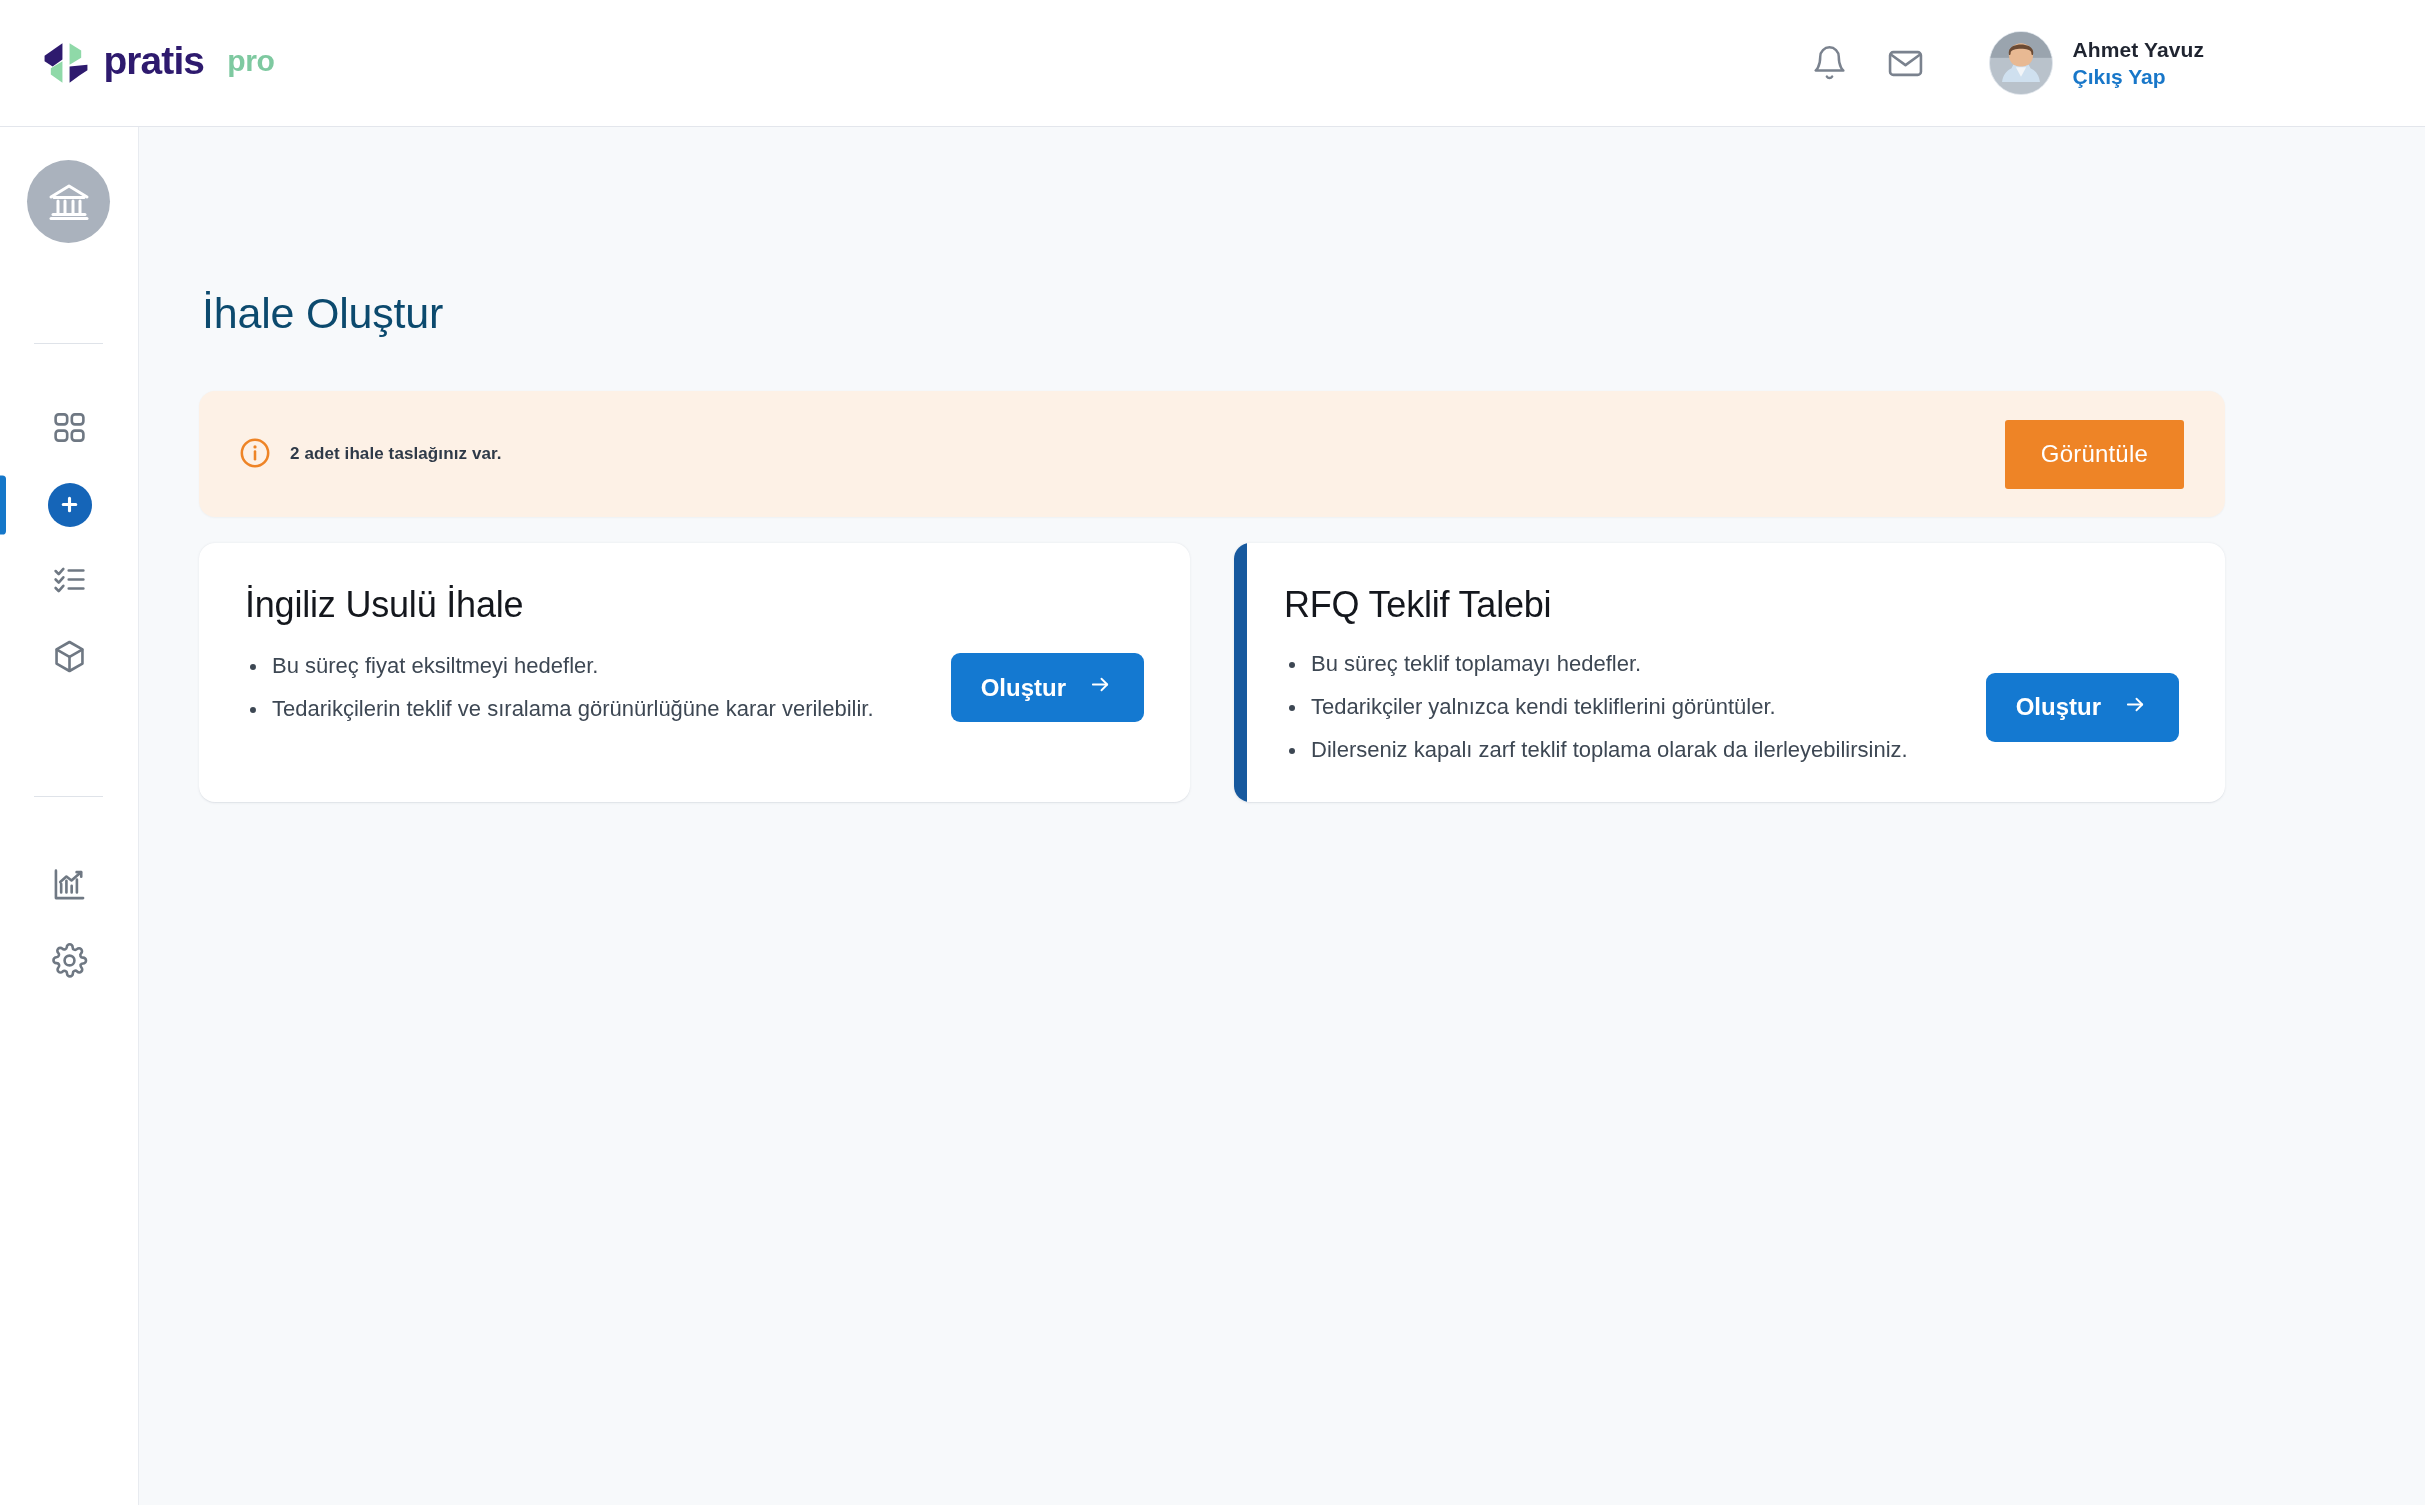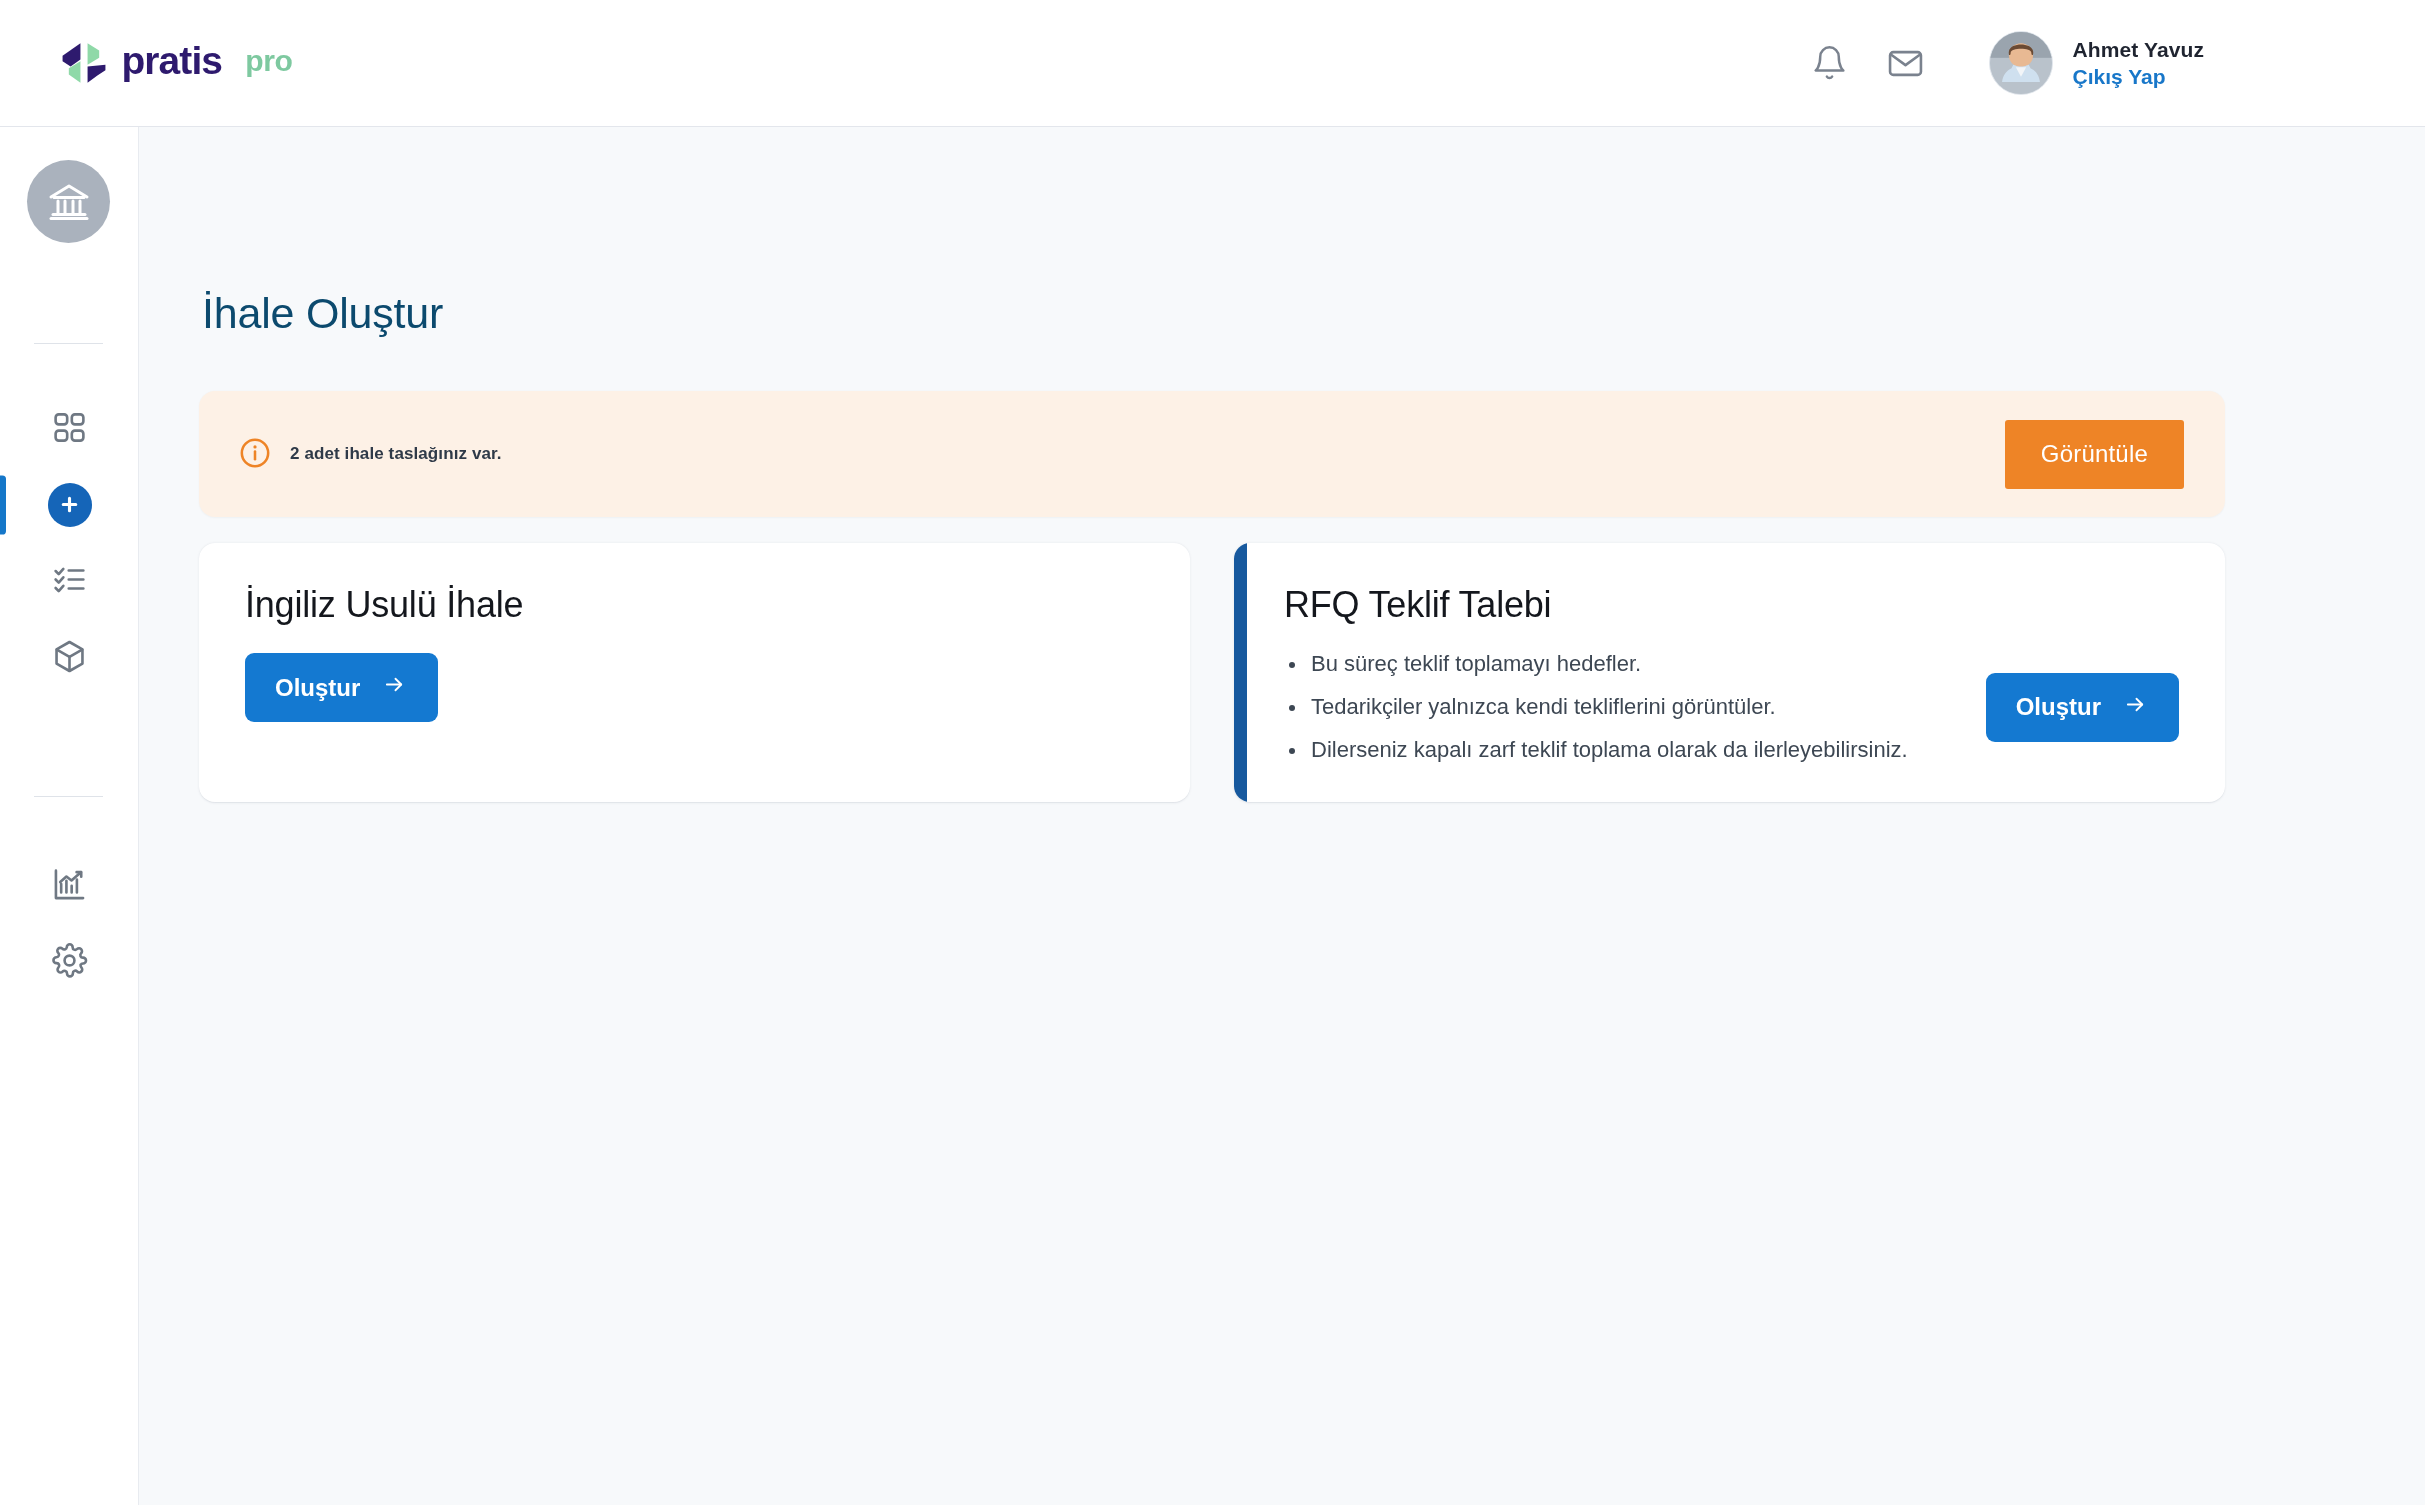--- a/index.html
+++ b/index.html
@@ -17,21 +17,20 @@
     position: absolute;
     top: 0; left: 0;
     width: 2426px;
     height: 127px;
     background: #ffffff;
     border-bottom: 0.9px solid #e3e6ec;
     display: flex;
     align-items: center;
     justify-content: space-between;
     z-index: 20;
-    padding-left: 18px;
   }
 
   .brand {
     display: flex;
     align-items: center;
     gap: 12.4px;
     margin-left: 41px;
     cursor: pointer;
   }
   .brand-mark { width: 50px; height: 50px; display: block; }
@@ -423,20 +422,24 @@
       <span class="alert-text">2 adet ihale taslağınız var.</span>
     </div>
     <button class="alert-btn">Görüntüle</button>
   </div>
 
   <div class="cards">
 
     <div class="card">
       <div class="card-title">İngiliz Usulü İhale</div>
       <div class="card-body">
+        <ul class="bullets">
+          <li>Bu süreç fiyat eksiltmeyi hedefler.</li>
+          <li>Tedarikçilerin teklif ve sıralama görünürlüğüne karar verilebilir.</li>
+        </ul>
         <button class="olustur-btn">
           <span class="lbl">Oluştur</span>
           <span>
             <svg width="27" height="23" viewBox="0 0 24 24" fill="none" stroke="#ffffff" stroke-width="1.9" stroke-linecap="round" stroke-linejoin="round">
               <path d="M4 12h15"></path>
                 <path d="M13 6l6 6-6 6"></path>
             </svg>
           </span>
         </button>
       </div>

